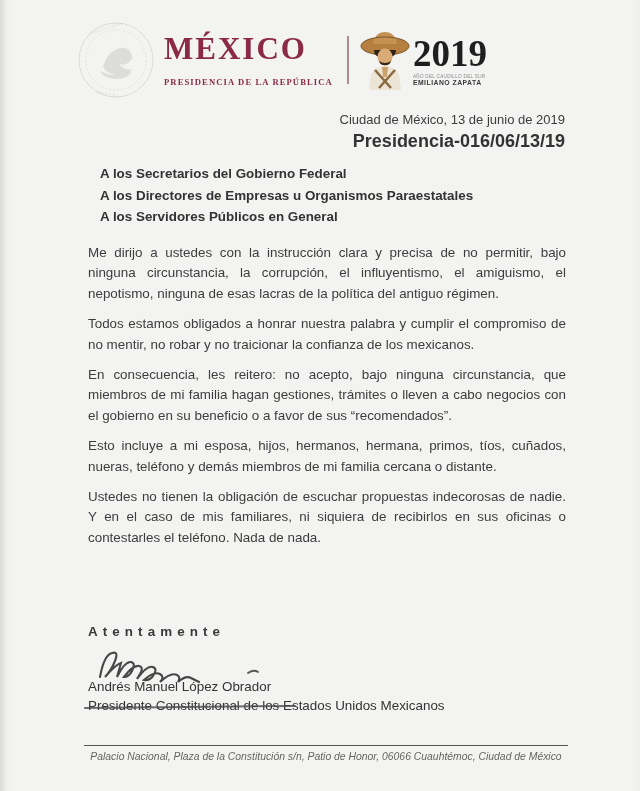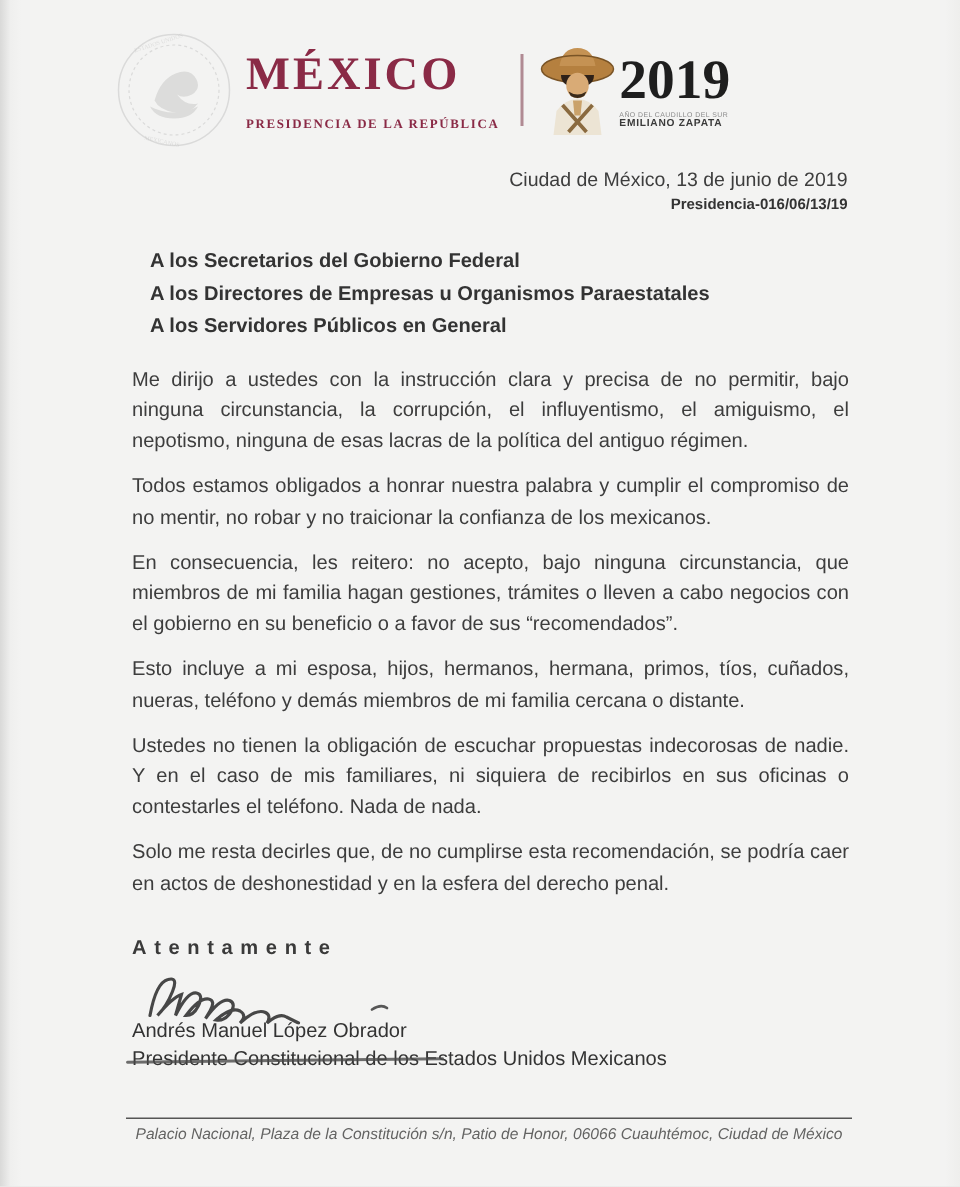--- a/index.html
+++ b/index.html
@@ -81,21 +81,21 @@
     white-space: nowrap;
   }
 
   
   .meta {
     position: absolute;
     top: 112px; right: 75px;
     text-align: right;
   }
   .dateline { font-size: 13px; color: #3d3d3d; }
-  .reference { font-size: 10px; font-weight: bold; margin-top: 4px; color: #333; }
+  .reference { font-size: 18px; font-weight: bold; margin-top: 4px; color: #333; }
 
   
   .recipients {
     position: absolute;
     top: 163px; left: 100px; right: 75px;
     font-weight: bold;
     font-size: 13.4px;
     color: #333;
     line-height: 21.5px;
   }
@@ -208,21 +208,20 @@
       <div class="recipient-line">A los Directores de Empresas u Organismos Paraestatales</div>
       <div class="recipient-line">A los Servidores Públicos en General</div>
     </div>
 
   <div class="letter-body">
       <div class="paragraph">Me dirijo a ustedes con la instrucción clara y precisa de no permitir, bajo ninguna circunstancia, la corrupción, el influyentismo, el amiguismo, el nepotismo, ninguna de esas lacras de la política del antiguo régimen.</div>
       <div class="paragraph">Todos estamos obligados a honrar nuestra palabra y cumplir el compromiso de no mentir, no robar y no traicionar la confianza de los mexicanos.</div>
       <div class="paragraph">En consecuencia, les reitero: no acepto, bajo ninguna circunstancia, que miembros de mi familia hagan gestiones, trámites o lleven a cabo negocios con el gobierno en su beneficio o a favor de sus “recomendados”.</div>
       <div class="paragraph">Esto incluye a mi esposa, hijos, hermanos, hermana, primos, tíos, cuñados, nueras, teléfono y demás miembros de mi familia cercana o distante.</div>
       <div class="paragraph">Ustedes no tienen la obligación de escuchar propuestas indecorosas de nadie. Y en el caso de mis familiares, ni siquiera de recibirlos en sus oficinas o contestarles el teléfono. Nada de nada.</div>
-      <div class="paragraph">Solo me resta decirles que, de no cumplirse esta recomendación, se podría caer en actos de deshonestidad y en la esfera del derecho penal.</div>
     </div>
 
   <div class="closing">
     <div class="salutation">Atentamente</div>
     <svg class="signature-svg" width="170" height="36" viewBox="0 0 170 36">
       <path d="M4 30 q4 -22 12 -24 q7 -2 3 8 q-4 10 -10 16 q10 -12 16 -14 l-4 14 q8 -16 14 -15 q5 1 1 9 q-3 6 -8 6 q9 -12 15 -11 q5 1 1 8 l-3 5 q10 -14 16 -12 q5 2 0 9 q-4 5 -9 4 q10 -9 16 -6 q5 3 0 8 q11 -10 17 -7 q4 2 1 7 q8 -7 13 -4 l8 4" fill="none" stroke="#2f2f2f" stroke-width="2.1" stroke-linecap="round" opacity="0.88"></path>
       <path d="M152 26 q6 -4 10 -1" fill="none" stroke="#2f2f2f" stroke-width="1.8" stroke-linecap="round" opacity="0.8"></path>
     </svg>
     <div class="signatory">Andrés Manuel López Obrador</div>
     <div class="signatory-title">

